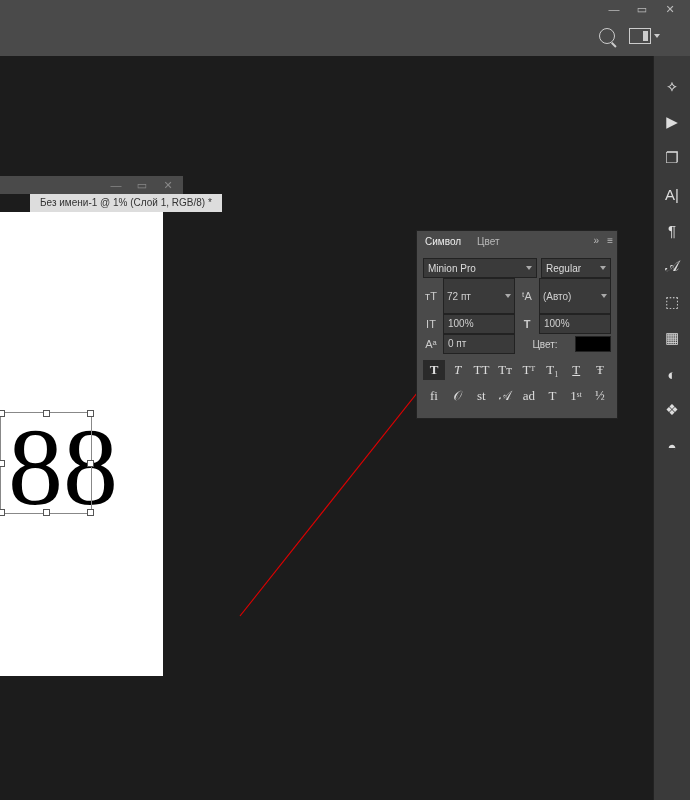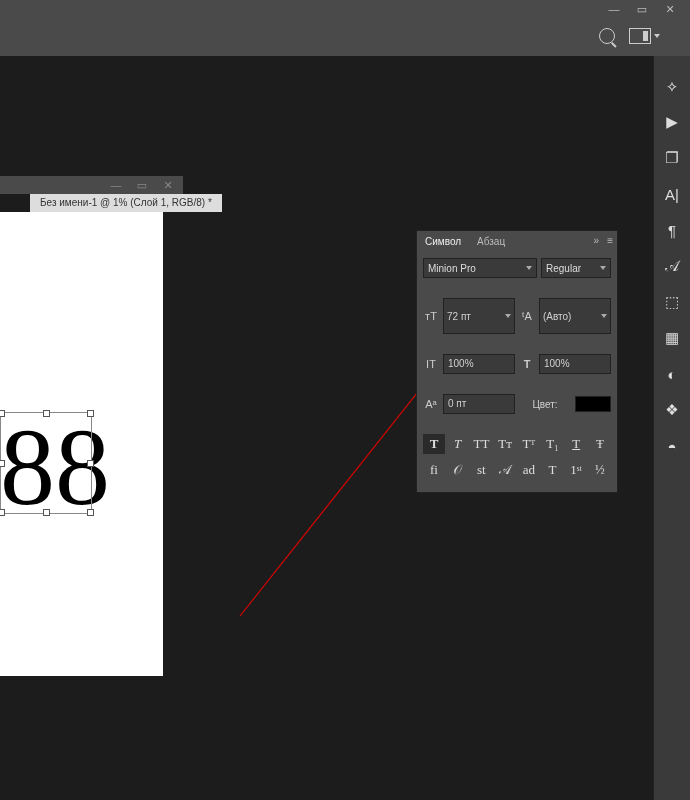--- a/index.html
+++ b/index.html
@@ -15,33 +15,33 @@
   .chev-down{width:0;height:0;border-left:3px solid transparent;border-right:3px solid transparent;border-top:4px solid #ccc}
   .canvas-area{position:absolute;top:56px;left:0;right:36px;bottom:0;background:#1c1c1c}
   .right-tool{position:absolute;top:56px;right:0;width:36px;bottom:0;background:#3a3a3a;border-left:1px solid #222;display:flex;flex-direction:column;align-items:center;padding-top:20px;gap:16px}
   .right-tool span{width:20px;height:20px;color:#ddd;display:flex;align-items:center;justify-content:center;font-size:15px}
   .doc-win{position:absolute;left:0;top:120px;width:183px;height:500px}
   .doc-title{height:18px;background:#4a4a4a;position:relative}
   .doc-ctrl{position:absolute;right:2px;top:0;display:flex}
   .doc-ctrl span{width:26px;height:18px;display:flex;align-items:center;justify-content:center;color:#888}
   .doc-tab{position:absolute;top:18px;left:30px;height:18px;padding:0 10px;background:#ddd;color:#333;font-size:10px;line-height:18px;white-space:nowrap}
   .doc-canvas{position:absolute;top:36px;left:0;right:20px;bottom:0;background:#fff}
-  .big-text{position:absolute;top:200px;left:0;font-family:"Times New Roman",serif;font-size:110px;color:#000;line-height:1}
+  .big-text{position:absolute;top:200px;left:8px;font-family:"Times New Roman",serif;font-size:110px;color:#000;line-height:1}
   .sel-box{position:absolute;border:1px solid #888}
   .handle{position:absolute;width:5px;height:5px;background:#fff;border:1px solid #555}
   .h-tl{top:-3px;left:-3px}.h-tm{top:-3px;left:50%;margin-left:-3px}.h-tr{top:-3px;right:-3px}
   .h-ml{top:50%;left:-3px;margin-top:-3px}.h-mr{top:50%;right:-3px;margin-top:-3px}
   .h-bl{bottom:-3px;left:-3px}.h-bm{bottom:-3px;left:50%;margin-left:-3px}.h-br{bottom:-3px;right:-3px}
   .char-panel{position:absolute;top:174px;right:36px;width:200px;background:#4a4a4a;border:1px solid #222}
   .cp-tabs{height:22px;display:flex;align-items:center;font-size:10px;position:relative}
   .cp-tab{padding:0 8px;line-height:22px;color:#bbb}
   .cp-tab.active{color:#eee}
   .cp-menu{position:absolute;right:4px;top:4px;display:flex;gap:8px;align-items:center;color:#bbb}
   .cp-body{padding:5px 6px 8px 6px}
-  .row{display:flex;gap:4px;margin-bottom:20px;align-items:center}
+  .row{display:flex;gap:4px;margin-bottom:0;align-items:center}
   .sel{flex:1;height:18px;background:#3a3a3a;border:1px solid #222;display:flex;align-items:center;padding:0 4px;justify-content:space-between;font-size:10px;color:#ddd}
   .sel-sm{width:78px;height:18px;background:#3a3a3a;border:1px solid #222;display:flex;align-items:center;padding:8px 3px;justify-content:space-between;font-size:10px}
   .dd{width:0;height:0;border-left:3px solid transparent;border-right:3px solid transparent;border-top:4px solid #aaa;flex-shrink:0}
   .ic{width:16px;height:18px;display:flex;align-items:center;justify-content:center;font-size:11px;color:#ccc;flex-shrink:0}
   .inp{flex:1;height:18px;background:#3a3a3a;border:1px solid #222;padding:0 4px;font-size:10px;line-height:18px}
   .btn-row{display:flex;justify-content:space-between;margin:6px 0 4px 0}
   .tbtn{width:22px;height:20px;display:flex;align-items:center;justify-content:center;font-size:13px;color:#ddd;font-family:"Times New Roman",serif}
   .tbtn.on{background:#2a2a2a}
   .color-sw{width:34px;height:14px;background:#000;border:1px solid #222}
   .arrow-line{position:absolute;pointer-events:none}
@@ -94,21 +94,21 @@
   </div>
 
   <svg class="arrow-line" style="top:0;left:0" width="654" height="744">
     <line x1="240" y1="560" x2="456" y2="288" stroke="#d00" stroke-width="1.2"></line>
     <polygon points="456,288 448,300 458,297" fill="#d00"></polygon>
   </svg>
 
   <div class="char-panel">
     <div class="cp-tabs">
       <span class="cp-tab active">Символ</span>
-      <span class="cp-tab">Абзац</span>
+      <span class="cp-tab">Цвет</span>
       <span class="cp-menu">
         <span>»</span>
         <span>≡</span>
       </span>
     </div>
     <div class="cp-body">
       <div class="row">
         <div class="sel">
             <span>Minion Pro</span>
             <span class="dd"></span>

